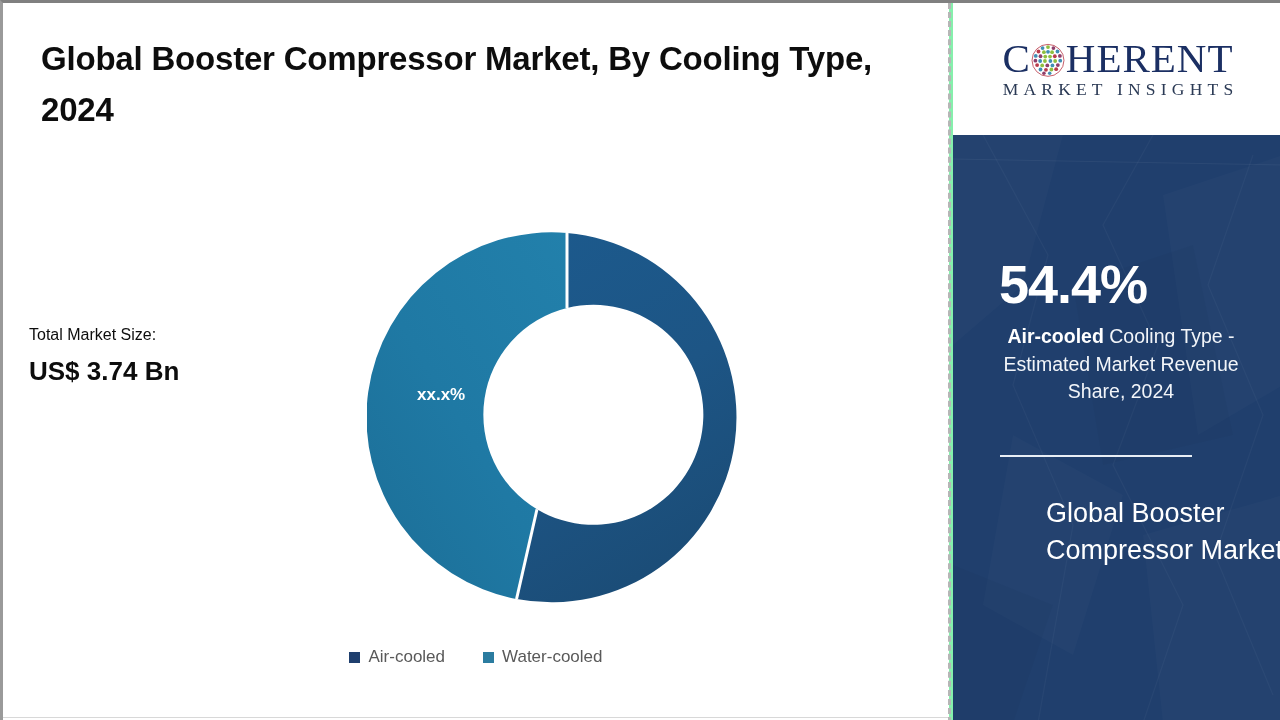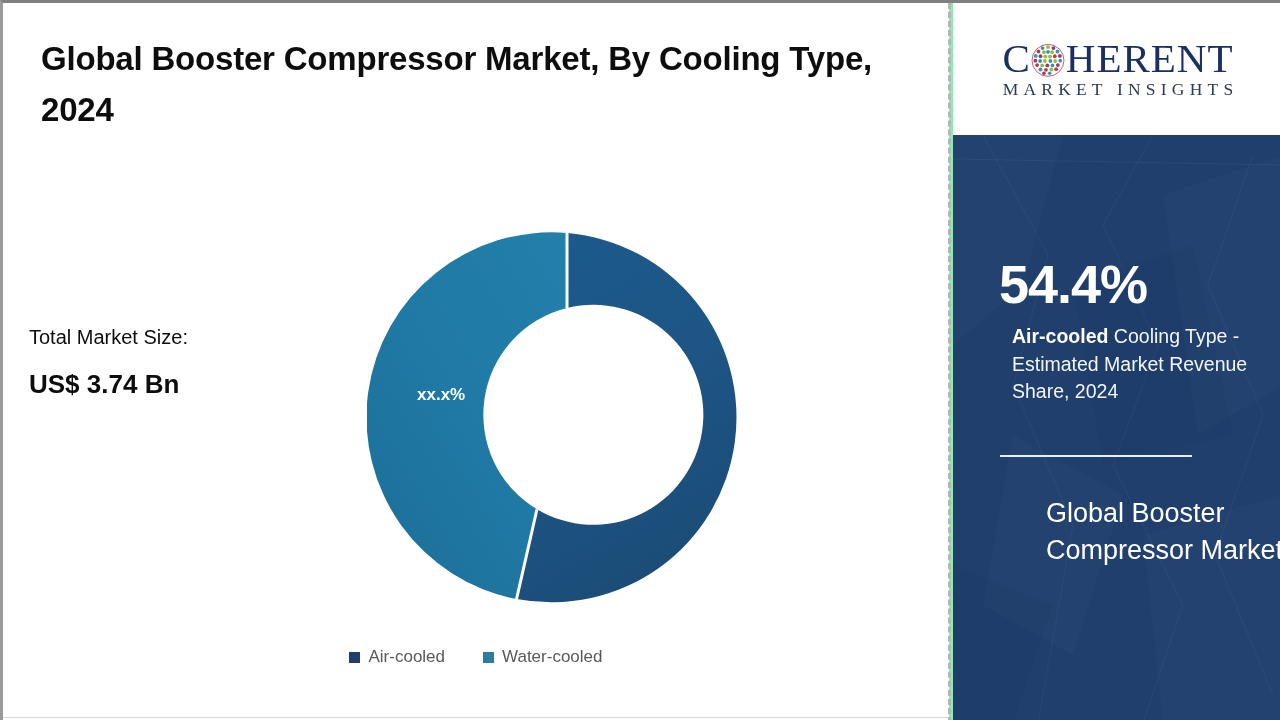--- a/index.html
+++ b/index.html
@@ -54,31 +54,31 @@
   }
 
   
   #total-market {
     position: absolute;
     left: 26px;
     top: 322px;
     width: 300px;
   }
   #total-market .tm-label {
-    font-size: 20px;
+    font-size: 16px;
     color: #0d0d0d;
     line-height: 1.25;
     font-weight: normal;
   }
   #total-market .tm-value {
     font-size: 26px;
     color: #0d0d0d;
     font-weight: bold;
     line-height: 1.3;
-    margin-top: 18px;
+    margin-top: 10px;
   }
 
   
   #donut-wrap {
     position: absolute;
     left: 364px;
     top: 215px;
     width: 400px;
     height: 400px;
   }
@@ -222,26 +222,27 @@
     left: 46px;
     top: 122px;
     font-size: 54px;
     font-weight: bold;
     color: #ffffff;
     letter-spacing: -1px;
     line-height: 1;
   }
   #stat-desc {
     position: absolute;
-    left: 59px;
+    left: 37px;
     top: 188px;
     width: 262px;
     font-size: 19.5px;
     color: #f2f5f9;
     line-height: 1.42;
+    text-align: center;
   }
   #stat-desc .emph { font-weight: bold; color: #ffffff; }
 
   #sidebar-rule {
     position: absolute;
     left: 47px;
     top: 320px;
     width: 192px;
     height: 1.5px;
     background: #e8eef5;

